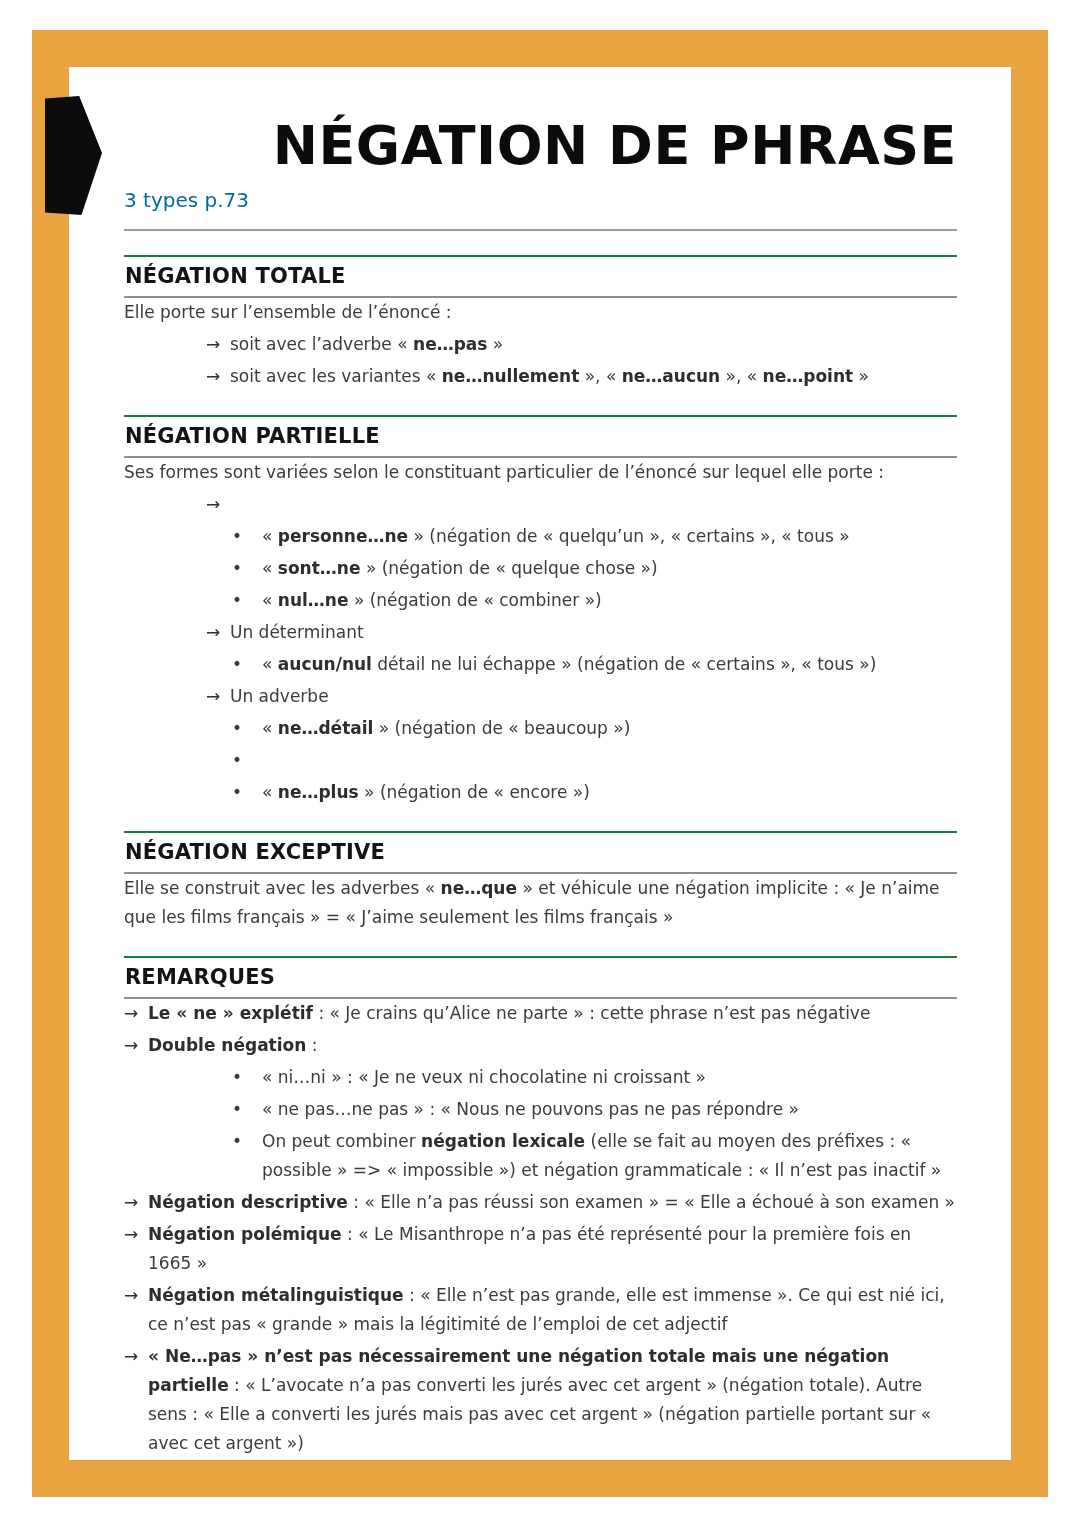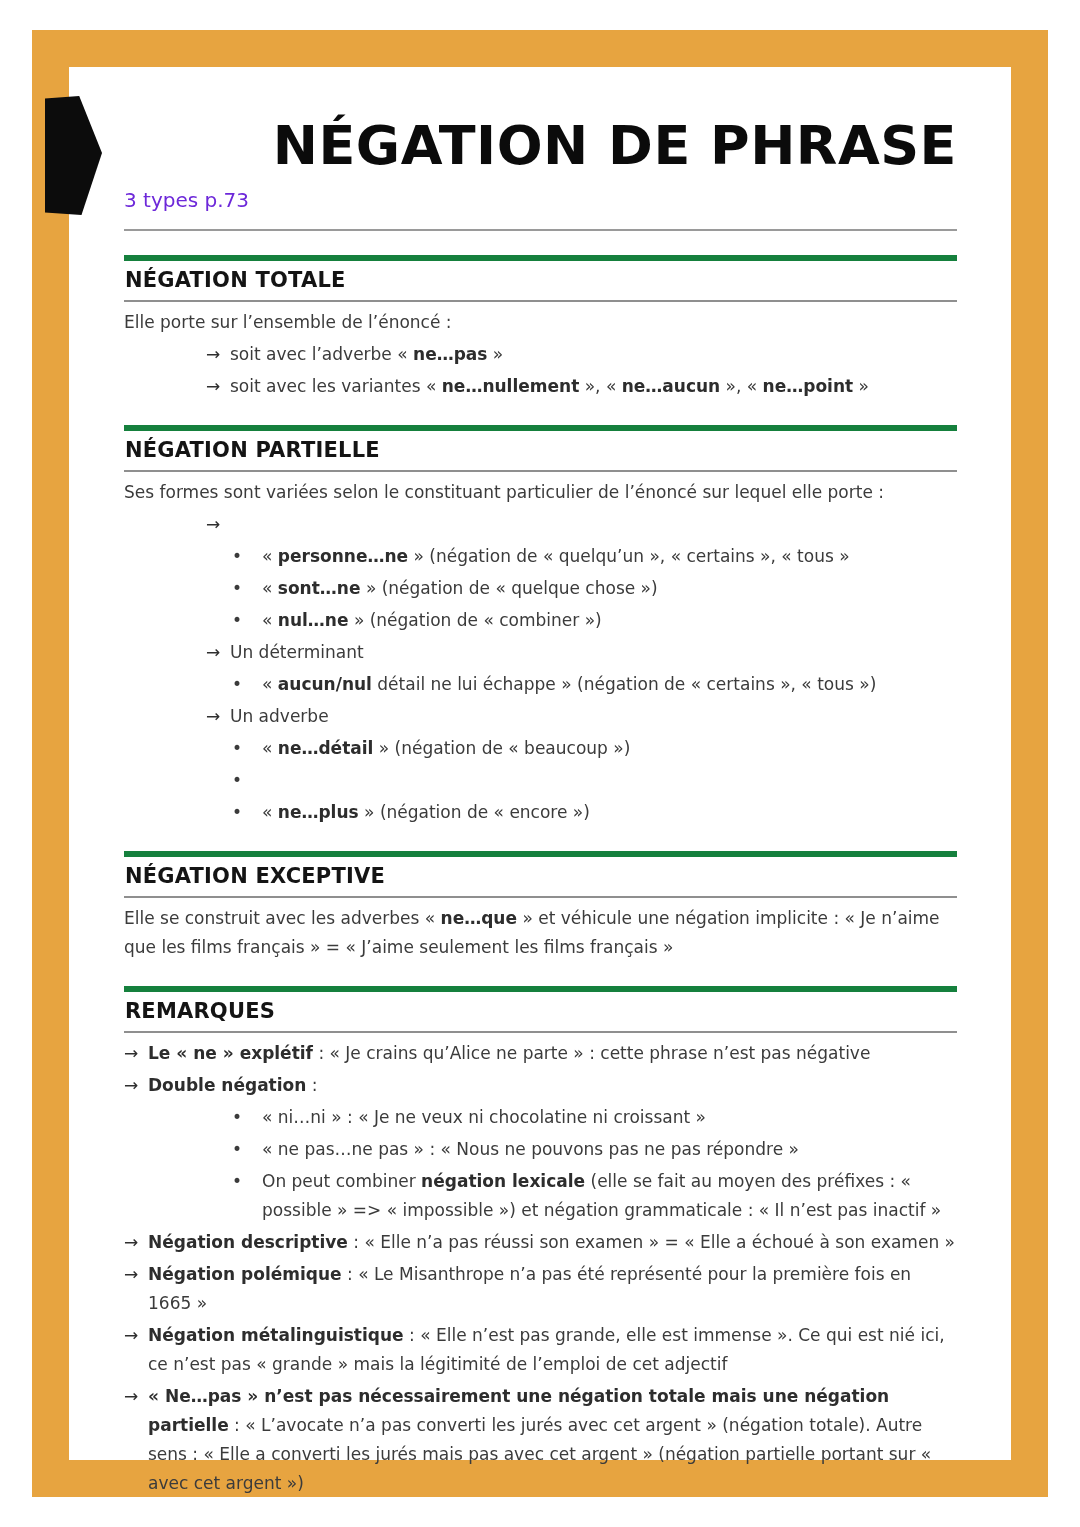--- a/index.html
+++ b/index.html
@@ -44,39 +44,39 @@
     font-size: 54px;
     line-height: 60px;
     font-weight: 700;
     color: #0b0b0b;
     letter-spacing: 0.5px;
     text-align: right;
   }
   .subtitle {
     margin-top: 12px;
     font-size: 20px;
-    color: #6d28d9;
+    color: #0369a1;
   }
   .top-rule {
     margin-top: 17px;
     border-top: 2px solid #9a9a9a;
     height: 0;
   }
 
   .section-title {
     margin: 24px 0 0 0;
-    border-top: 6px solid #15803d;
+    border-top: 2px solid #15803d;
     border-bottom: 2px solid #8f8f8f;
     padding: 7px 0 8px 1px;
     font-size: 21px;
     font-weight: 700;
     color: #141414;
     letter-spacing: 0.2px;
   }
-  .section-title + .line { margin-top: 6px; }
+  .section-title + .line { margin-top: 0; }
 
   .line {
     display: flex;
     align-items: flex-start;
     margin-top: 3px;
     font-size: 17px;
     line-height: 29px;
     color: #3b3b3b;
   }
   .line .marker { flex: 0 0 auto; }

